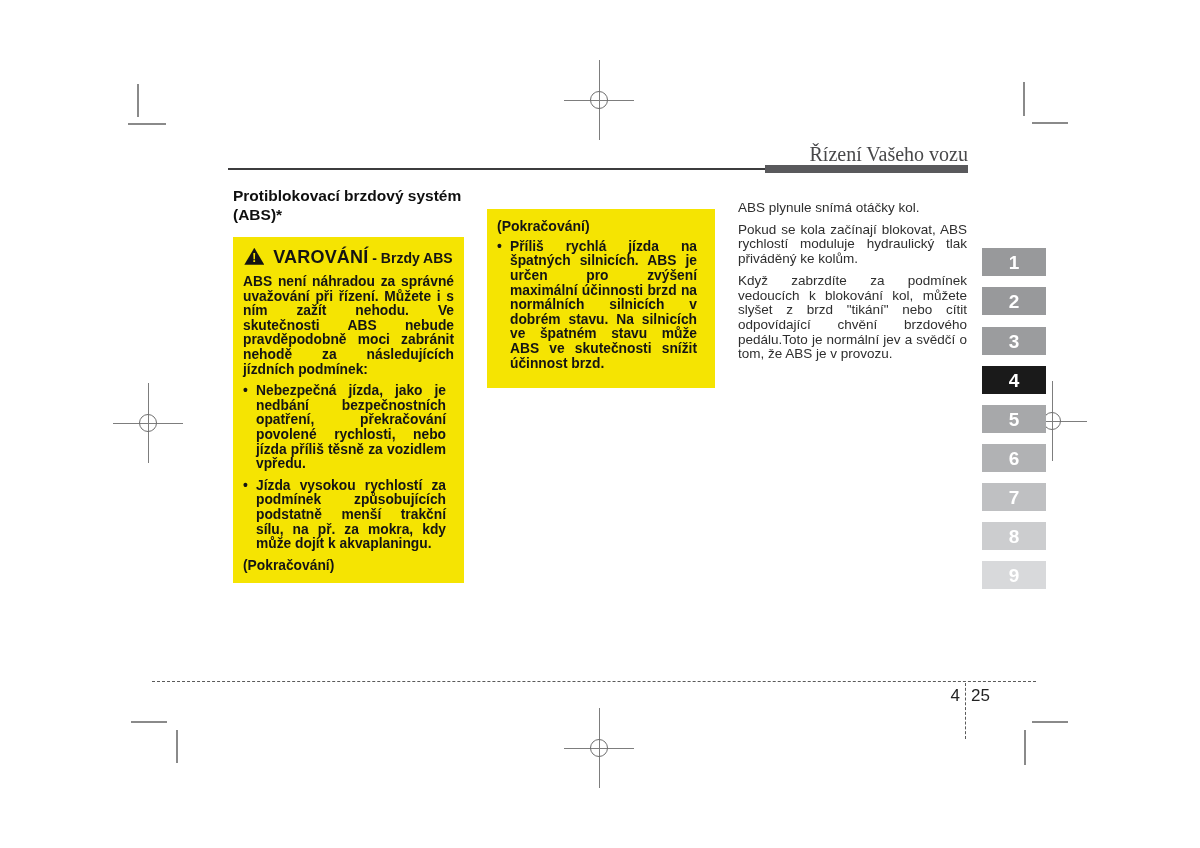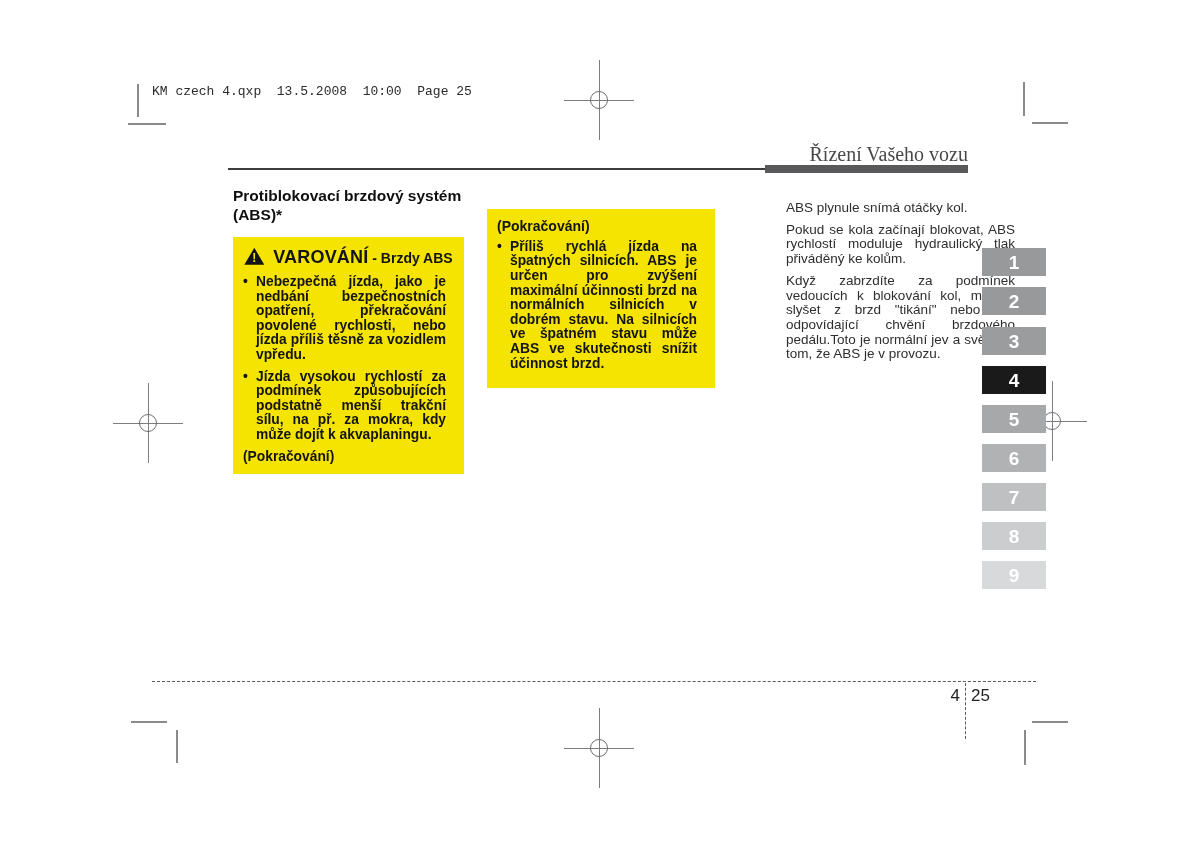--- a/index.html
+++ b/index.html
@@ -25,21 +25,21 @@
   .chapter-title{
     position:absolute;top:143px;right:232px;
     font-family:"Liberation Serif",serif;font-size:20px;color:#48484a;
   }
   .hdr-thin{position:absolute;left:228px;top:168px;width:540px;height:2px;background:#3c3c3e;}
   .hdr-bar{position:absolute;left:765px;top:165px;width:203px;height:8px;background:#59595c;}
   
   .col{position:absolute;color:#2a2a2a;}
   .col1{left:233px;top:187px;width:233px;}
   .col2{left:487px;top:209px;width:228px;}
-  .col3{left:738px;top:201px;width:229px;margin-left:48px;}
+  .col3{left:738px;top:201px;width:229px;}
   .sec-heading{
     font-size:15.5px;font-weight:bold;color:#0f0f0f;line-height:1.22;margin:0 0 12px 0;width:238px;
   }
   .ybox{
     background:#f5e402;padding:9px 10px 10px 10px;
     font-size:13.8px;font-weight:bold;color:#141414;line-height:1.06;
   }
   .ybox.b1{width:211px;}
   .ybox.b2{width:208px;}
   .warn-head{margin:2px 0 8px 0;white-space:nowrap;text-align:center;}
@@ -71,21 +71,20 @@
   .foot-dash{position:absolute;left:152px;top:681px;width:884px;border-top:1.5px dashed #5a5a5a;}
   .foot-vdash{position:absolute;left:965px;top:683px;height:56px;border-left:1.5px dashed #5a5a5a;}
   .foot-ch{position:absolute;top:686px;left:912px;width:48px;text-align:right;font-size:17px;color:#232323;}
   .foot-pg{position:absolute;top:686px;left:971px;font-size:17px;color:#232323;}
 </style>
 </head>
 <body>
 
 <div class="page">
 
-  <div class="print-slug">KM czech 4.qxp  13.5.2008  10:00  Page 25</div>
 
   <div class="crop" style="left:137px;top:84px;width:1.5px;height:33px;"></div>
   <div class="crop" style="left:128px;top:123px;width:38px;height:1.5px;"></div>
   <div class="crop" style="left:1023px;top:82px;width:1.5px;height:34px;"></div>
   <div class="crop" style="left:1032px;top:122px;width:36px;height:1.5px;"></div>
   <div class="crop" style="left:131px;top:721px;width:36px;height:1.5px;"></div>
   <div class="crop" style="left:176px;top:730px;width:1.5px;height:33px;"></div>
   <div class="crop" style="left:1032px;top:721px;width:36px;height:1.5px;"></div>
   <div class="crop" style="left:1024px;top:730px;width:1.5px;height:35px;"></div>
 
@@ -115,20 +114,21 @@
   <div class="hdr-bar"></div>
 
   <div class="col col1">
     <h2 class="sec-heading">Protiblokovací brzdový systém (ABS)*</h2>
     <div class="ybox b1">
       <div class="warn-head">
         <span class="warn-tri"></span>
         <span class="warn-title">VAROVÁNÍ</span>
         <span class="warn-sub">- Brzdy ABS</span>
       </div>
+      <p>ABS není náhradou za správné uvažování při řízení. Můžete i s ním zažít nehodu. Ve skutečnosti ABS nebude pravděpodobně moci zabránit nehodě za následujících jízdních podmínek:</p>
       <div class="bullet">
         <span>Nebezpečná jízda, jako je nedbání bezpečnostních opatření, překračování povolené rychlosti, nebo jízda příliš těsně za vozidlem vpředu.</span>
       </div>
       <div class="bullet">
         <span>Jízda vysokou rychlostí za podmínek způsobujících podstatně menší trakční sílu, na př. za mokra, kdy může dojít k akvaplaningu.</span>
       </div>
       <p class="continuation">(Pokračování)</p>
     </div>
   </div>
 

